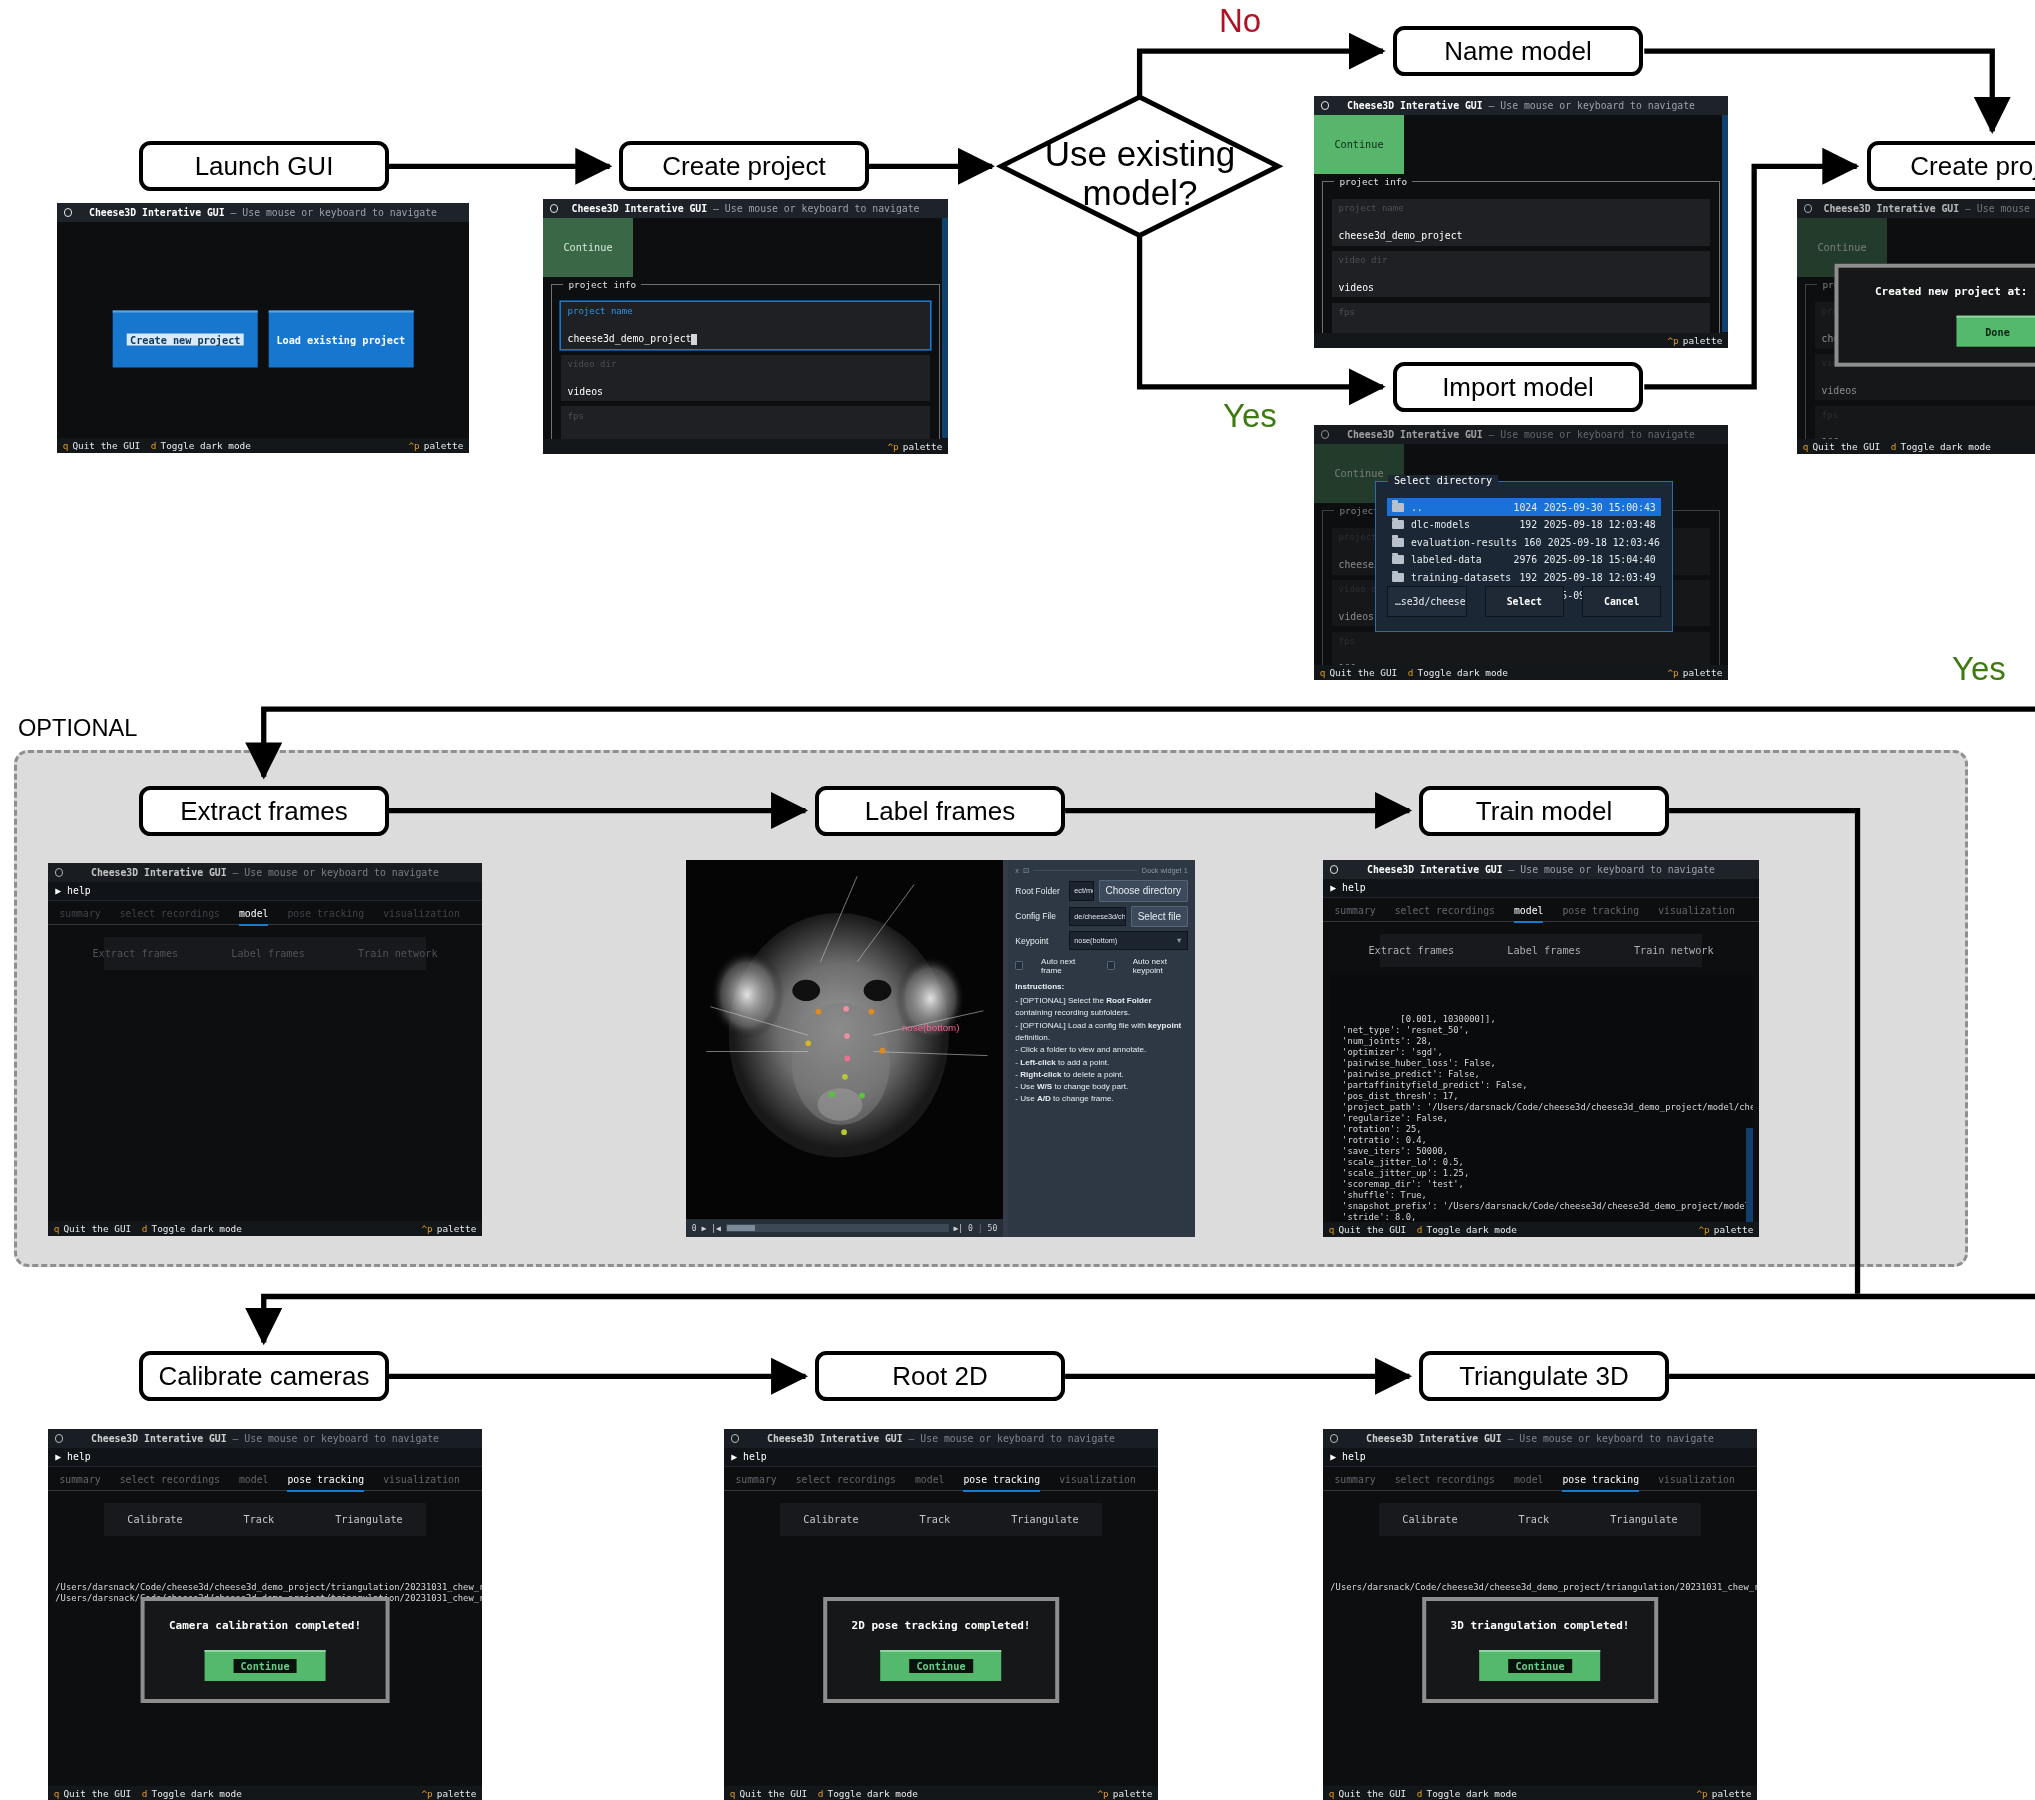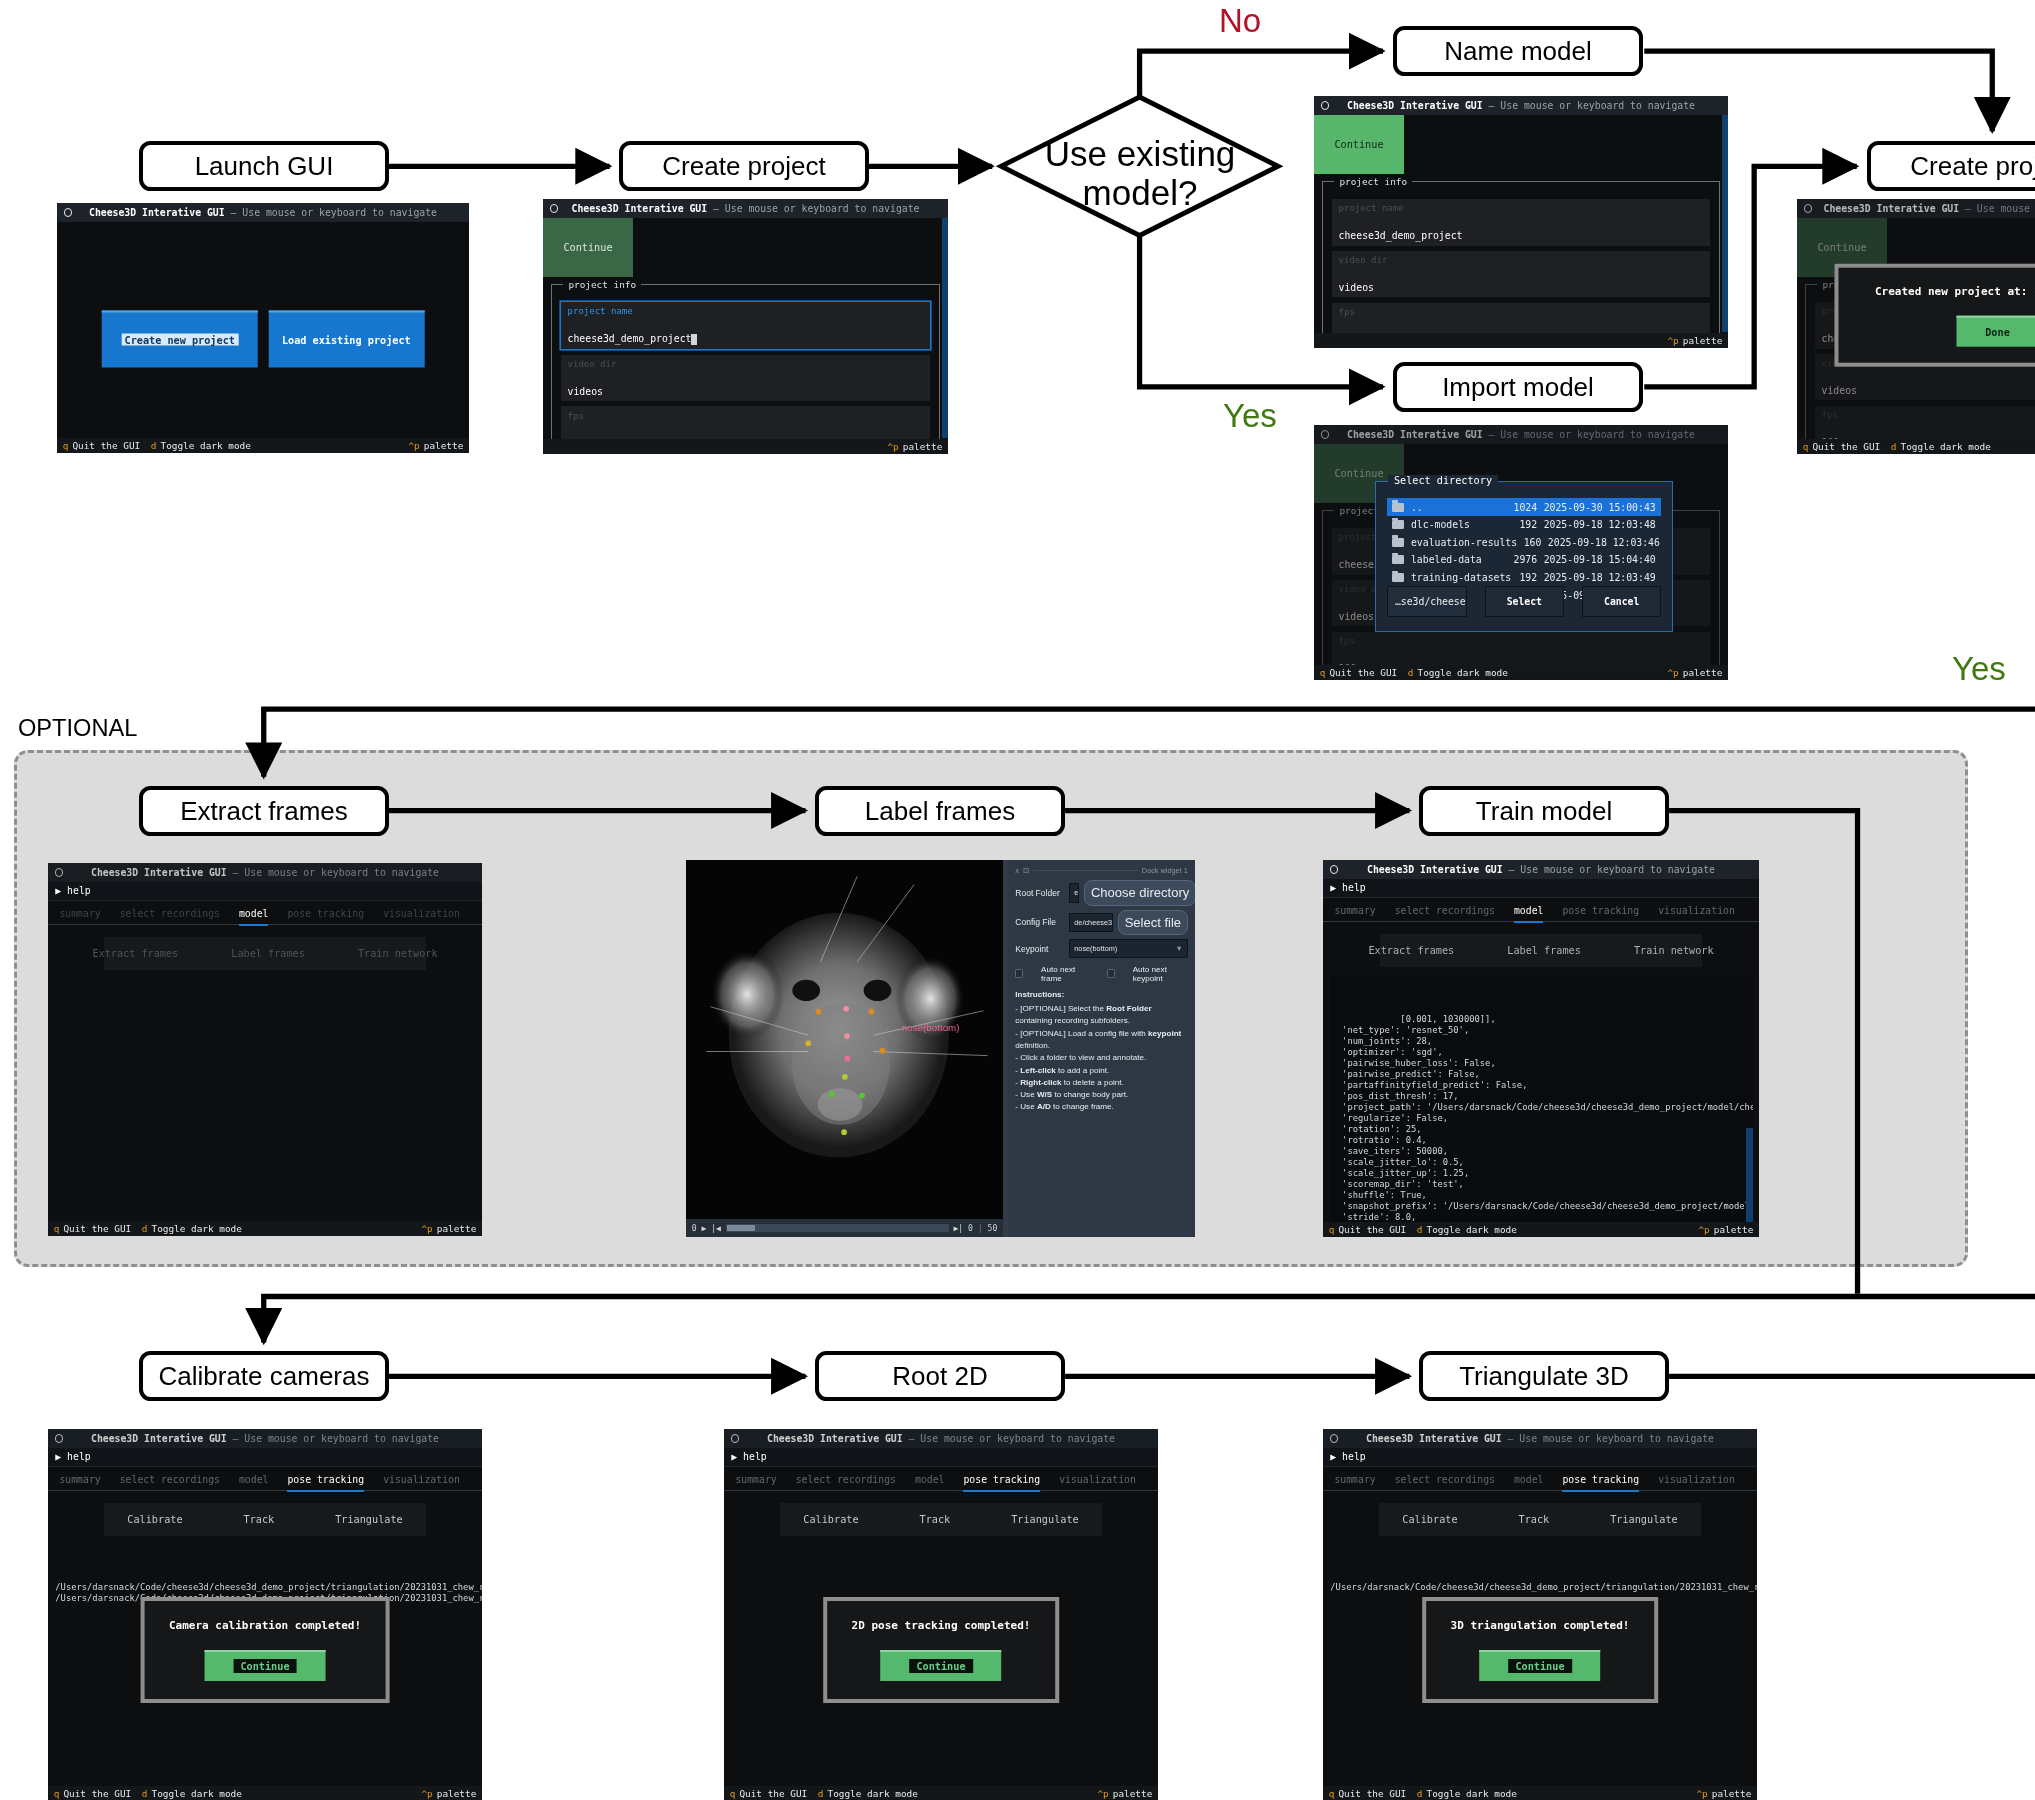--- a/index.html
+++ b/index.html
@@ -58,35 +58,35 @@
 .ddlg .dt{position:absolute;top:-7px;left:12.2px;background:#1b2735;padding:0 5.7px;color:#fff;font-size:10.2px;font-weight:normal}
 .frow{display:flex;align-items:center;gap:6.5px;padding:3.3px 5.7px;font-size:9.8px;color:#e9edf1;white-space:nowrap}
 .frow .nm{flex:1}
 .frow.sel{background:#1a71d8}
 .fico{width:12.2px;height:9px;background:#b9c2cc;border-radius:1.2px;position:relative;flex:none}
 .fico::before{content:"";position:absolute;left:0;top:-2.4px;width:5.7px;height:2.4px;background:#b9c2cc;border-radius:0.8px 0.8px 0 0}
 .dbot{position:absolute;bottom:14px;left:10.6px;right:10.6px;display:flex;gap:18px}
 .dpath{flex:1;background:#222d3b;border:0.8px solid #0d141c;padding:9px 7.3px;font-size:9.8px;color:#e9edf1;white-space:nowrap;overflow:hidden}
 .dbtn{background:#1f2835;border:0.8px solid #0d141c;padding:9px 21px;font-size:9.8px;font-weight:bold;color:#fff;white-space:nowrap}
 
-.bluebtn{width:156px;height:57px;background:#1777cf;border-top:2.4px solid #5aa7e0;display:flex;align-items:center;justify-content:center;font-size:10.2px;font-weight:bold;color:#fff;white-space:nowrap}
+.bluebtn{width:145px;height:57px;background:#1777cf;border-top:2.4px solid #5aa7e0;display:flex;align-items:center;justify-content:center;font-size:10.2px;font-weight:bold;color:#fff;white-space:nowrap}
 .bluebtn .hl{background:#d8e9f9;color:#0e3a63;padding:0.8px 3.3px}
 
 .lab{position:absolute;background:#333c48;z-index:6;font-family:"Liberation Sans",sans-serif;color:#e7ecf1;overflow:hidden}
 .lab .img{position:absolute;left:0;top:0;bottom:18px;width:317px;background:#000}
 .lab .player{position:absolute;left:0;bottom:0;height:18px;width:317px;background:#262e38;display:flex;align-items:center;gap:4.9px;padding:0 5.7px;font-size:8.1px;color:#cdd5dd;font-family:"DejaVu Sans Mono",monospace}
 .ptrack{flex:1;height:7.3px;background:#3d4857;border-radius:1.2px;position:relative}
 .pfill{position:absolute;left:0.8px;top:0.8px;bottom:0.8px;width:28.5px;background:#7d8a99;border-radius:0.8px}
 .lab .dock{position:absolute;right:0;top:0;bottom:0;left:322px;background:#2e3844;padding:5.7px 7.3px}
 .dockbar{display:flex;align-items:center;gap:4.1px;color:#8b97a6;font-size:7.3px;margin-bottom:5.7px}
 .dockbar .rule{flex:1;height:0.8px;background:#414c59}
 .lrow{display:flex;align-items:center;gap:4.9px;margin:4.1px 0}
 .lrow .ll{width:49px;font-size:8.5px;flex:none}
 .linp{flex:1;background:#1c2430;border:0.8px solid #0e141b;padding:4.1px 4.1px;font-size:7.3px;color:#dfe5ec;white-space:nowrap;overflow:hidden}
-.lbtn{background:#3c4a5c;border:0.4px solid #55657a;border-radius:8px;padding:4.1px 5.7px;font-size:13px;color:#e7ecf1;white-space:nowrap}
+.lbtn{background:#3c4a5c;border:0.4px solid #55657a;border-radius:1px;padding:4.1px 5.7px;font-size:10px;color:#e7ecf1;white-space:nowrap}
 .ckrow{display:flex;justify-content:center;gap:19px;margin:6.5px 0;font-size:8.1px}
 .ck{display:flex;align-items:center;gap:18px}
 .ckb{width:9px;height:9px;background:#232c37;border:0.4px solid #55657a;border-radius:1.2px}
 .rlist{background:#27303c;margin-top:2.4px;height:134px;overflow:hidden;border-radius:1.2px}
 .rlist .ritem{padding:4.9px 5.7px;font-size:8.1px;color:#dfe5ec}
 .rlist .ritem.sel{background:#8e9cad;color:#161b21}
 .instr{margin-top:6.5px;font-size:8.1px;line-height:1.52}
 .instr .it{font-weight:bold;margin-bottom:1.6px}
 </style>
 </head>

